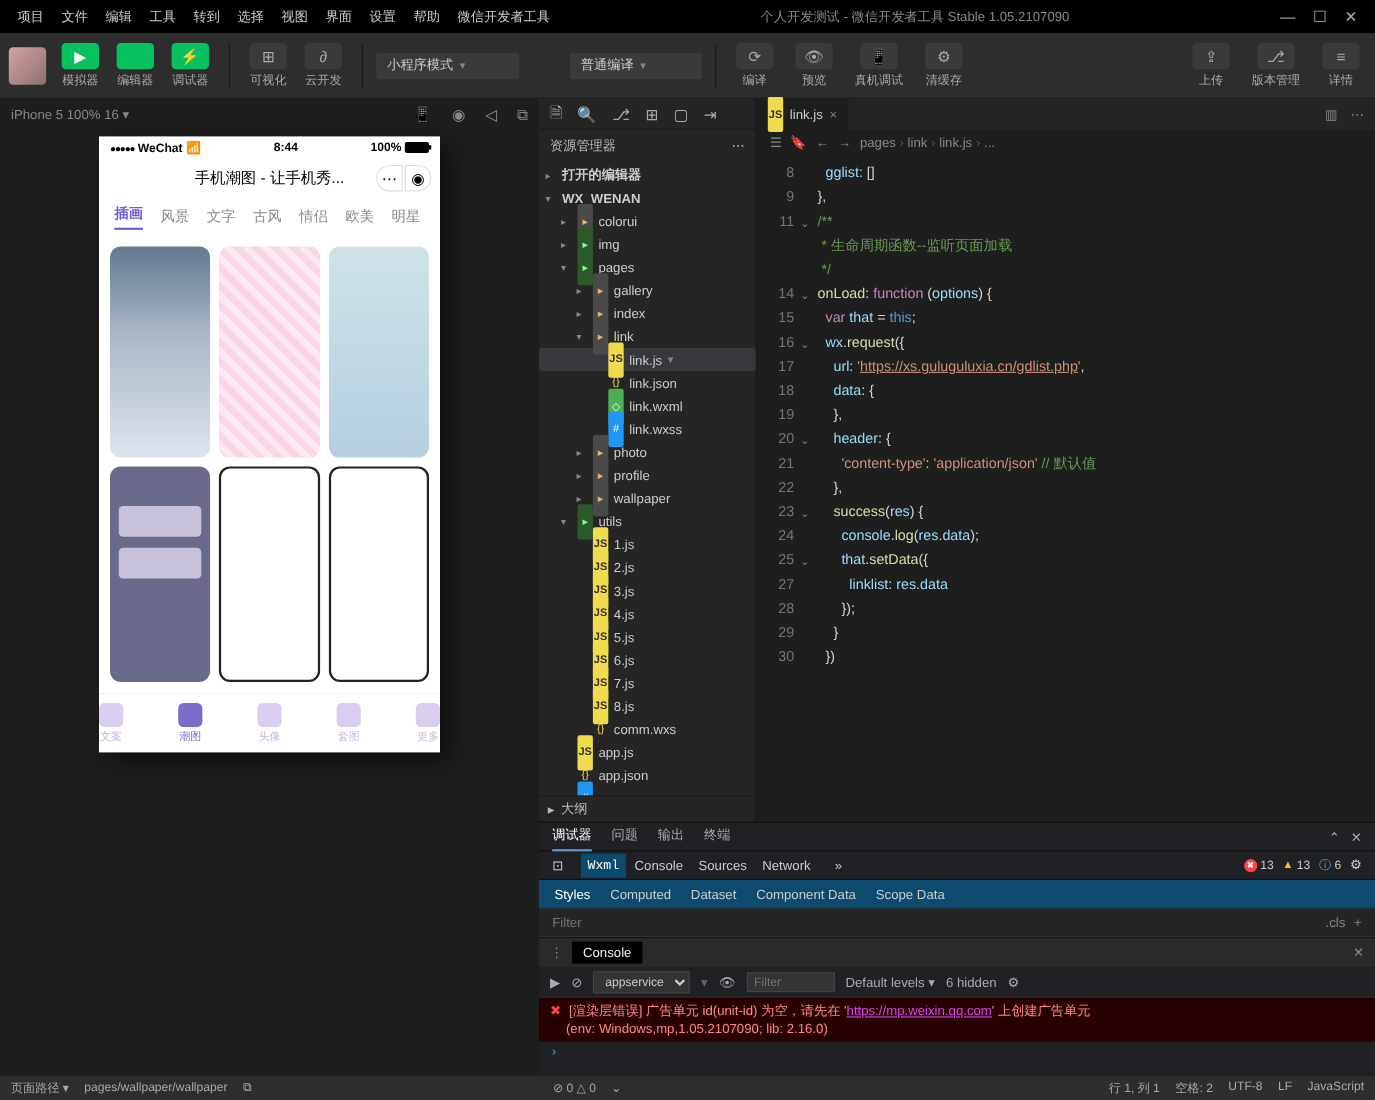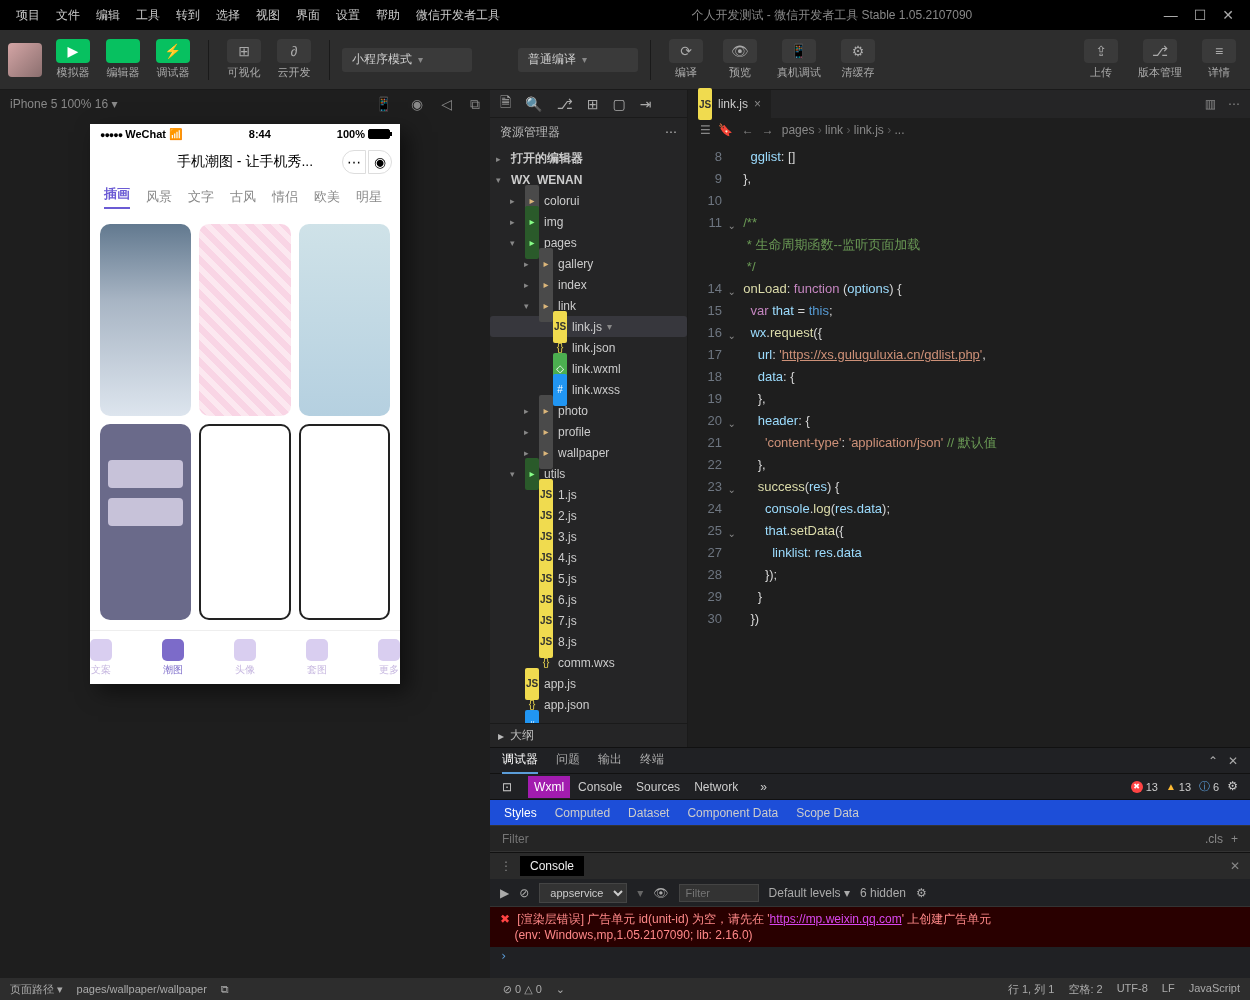--- a/index.html
+++ b/index.html
@@ -83,26 +83,26 @@
 .cl{display:flex;}
 .ln{width:48px;text-align:right;padding-right:14px;color:#6e7681;user-select:none;position:relative;}
 .fold{position:absolute;right:0;top:3px;color:#888;font-size:10px;cursor:pointer;}
 .ct{flex:1;white-space:pre;color:#d4d4d4;}
 .c-kw{color:#c586c0;} .c-fn{color:#dcdcaa;} .c-str{color:#ce9178;} .c-cm{color:#6a9955;} .c-prop{color:#9cdcfe;} .c-var{color:#9cdcfe;} .c-this{color:#569cd6;} .c-url{color:#ce9178;text-decoration:underline;}
 .devtools{flex:1;background:#202124;display:flex;flex-direction:column;border-top:1px solid #111;min-height:0;}
 .dt-top{height:26px;display:flex;align-items:center;gap:18px;padding:0 12px;color:#aaa;border-bottom:1px solid #111;font-size:12px;}
 .dt-top .t{cursor:pointer;padding:4px 0;} .dt-top .t.act{color:#fff;border-bottom:2px solid #5b9dd9;}
 .dt-top .r{margin-left:auto;display:flex;gap:10px;align-items:center;}
 .dt-main{height:26px;display:flex;align-items:center;gap:16px;padding:0 12px;border-bottom:1px solid #111;font-size:12px;}
-.dt-main .t2b{cursor:pointer;padding:4px 6px;} .dt-main .t2b.act{background:#a21caf;color:#fff;}
+.dt-main .t2b{cursor:pointer;padding:4px 6px;} .dt-main .t2b.act{background:#0c4a6e;color:#fff;font-family:Liberation Mono, monospace;}
 .badge{display:inline-flex;align-items:center;gap:3px;font-size:11px;}
 .badge.err::before{content:"✖";color:#fff;background:#f44;border-radius:50%;width:12px;height:12px;display:inline-flex;align-items:center;justify-content:center;font-size:8px;}
 .badge.warn::before{content:"▲";color:#fb3;font-size:10px;}
 .badge.info::before{content:"ⓘ";color:#5b9dd9;}
-.dt-sub{height:26px;display:flex;align-items:center;gap:18px;padding:0 14px;border-bottom:1px solid #333;font-size:12px;background:#1d4ed8;}
+.dt-sub{height:26px;display:flex;align-items:center;gap:18px;padding:0 14px;border-bottom:1px solid #333;font-size:12px;background:#0c4a6e;}
 .dt-sub span{cursor:pointer;} .dt-sub span.act{color:#fff;}
 .dt-filter{height:26px;display:flex;align-items:center;padding:0 12px;gap:8px;color:#888;border-bottom:1px solid #333;background:#252525;}
 .dt-filter input{flex:1;background:transparent;border:none;color:#ccc;outline:none;font-size:12px;}
 .console2{display:flex;flex-direction:column;border-top:1px solid #111;}
 .con-hd{height:26px;display:flex;align-items:center;padding:0 10px;background:#2a2a2a;gap:8px;}
 .con-hd .ct2{background:#000;padding:3px 10px;border-radius:0;color:#eee;font-size:12px;}
 .con-hd .xr{margin-left:auto;color:#888;cursor:pointer;}
 .con-bar{height:28px;display:flex;align-items:center;gap:10px;padding:0 10px;border-bottom:1px solid #333;font-size:12px;color:#aaa;}
 .con-bar select{background:#333;color:#ccc;border:1px solid #444;padding:2px 6px;font-size:11px;}
 .con-bar input{background:#333;border:1px solid #444;color:#ccc;padding:2px 6px;width:80px;font-size:11px;}
@@ -461,24 +461,20 @@
         <div class="code" id="code">
             <div class="cl">
               <div class="ln">8</div>
               <div class="ct">    <span class="c-prop">gglist</span>: []</div>
             </div>
             <div class="cl">
               <div class="ln">9</div>
               <div class="ct">  },</div>
             </div>
             <div class="cl">
-              <div class="ln">10</div>
-              <div class="ct"></div>
-            </div>
-            <div class="cl">
               <div class="ln">11<span class="fold">⌄</span></div>
               <div class="ct">  <span class="c-cm">/**</span></div>
             </div>
             <div class="cl">
               <div class="ln"></div>
               <div class="ct"><span class="c-cm">   * 生命周期函数--监听页面加载</span></div>
             </div>
             <div class="cl">
               <div class="ln"></div>
               <div class="ct"><span class="c-cm">   */</span></div>

